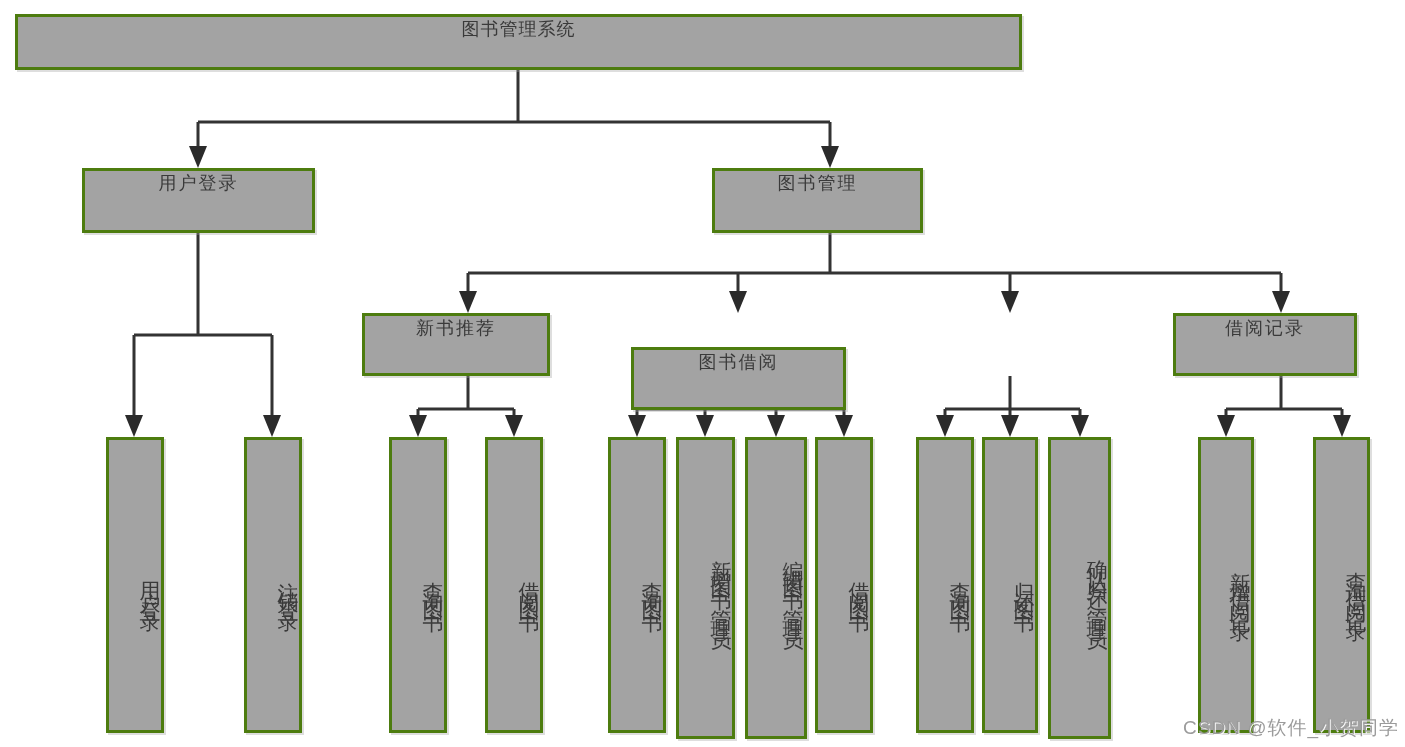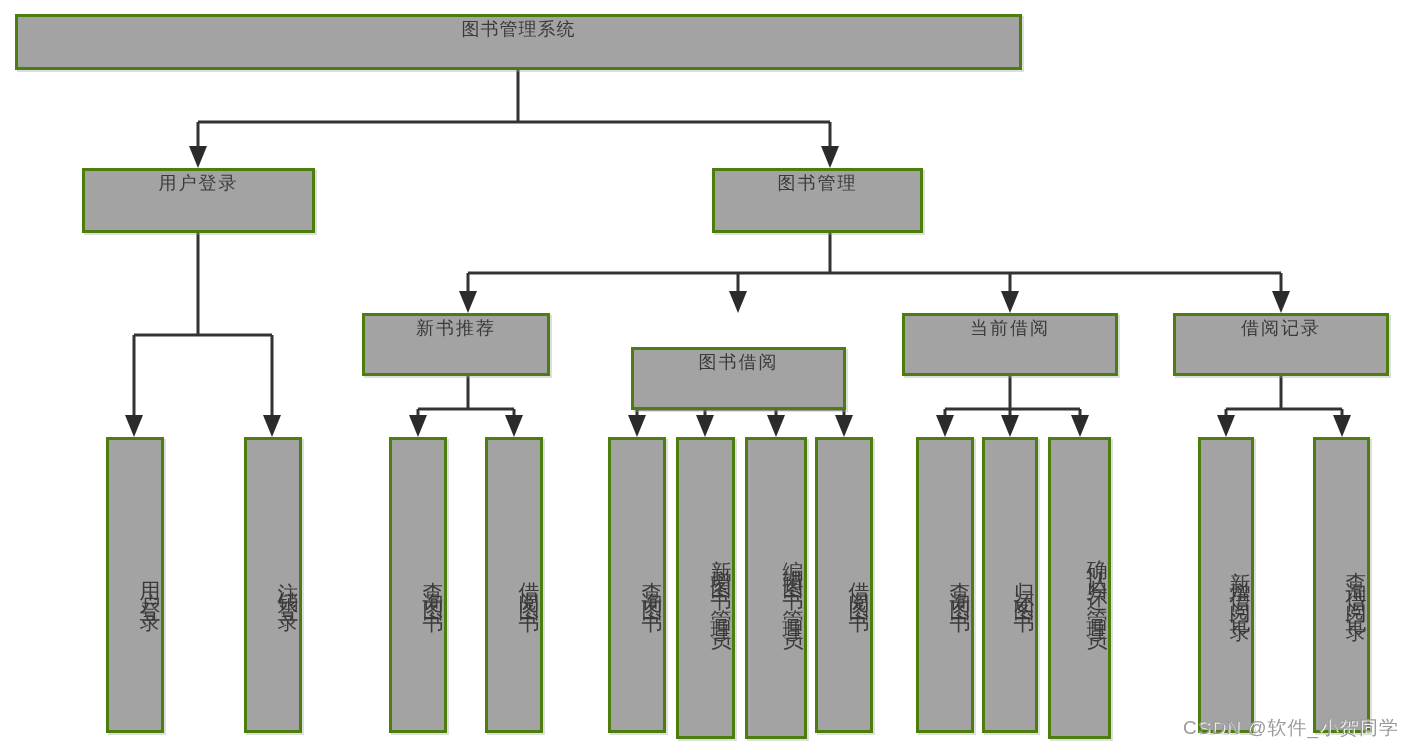--- a/index.html
+++ b/index.html
@@ -111,24 +111,21 @@
   <div class="node lvl2 h-node" style="left:712px;width:211px;">
     <span>图书管理</span>
   </div>
 
   <div class="node lvl3 h-node" style="left:362px;width:188px;">
     <span>新书推荐</span>
   </div>
   <div class="node lvl3 h-node" style="left:631px;width:215px;margin-top:34px;">
     <span>图书借阅</span>
   </div>
-  <div class="node lvl3 h-node" style="left:902px;width:216px;">
-    <span>当前借阅</span>
-  </div>
-  <div class="node lvl3 h-node" style="left:1173px;width:216px;">
+  <div class="node lvl3 h-node" style="left:1173px;width:184px;">
     <span>借阅记录</span>
   </div>
 
   <div class="node leaf" style="left:106px;width:58px;">
     <span>用户登录</span>
   </div>
   <div class="node leaf" style="left:244px;width:58px;">
     <span>注销登录</span>
   </div>
   <div class="node leaf" style="left:389px;width:58px;">

